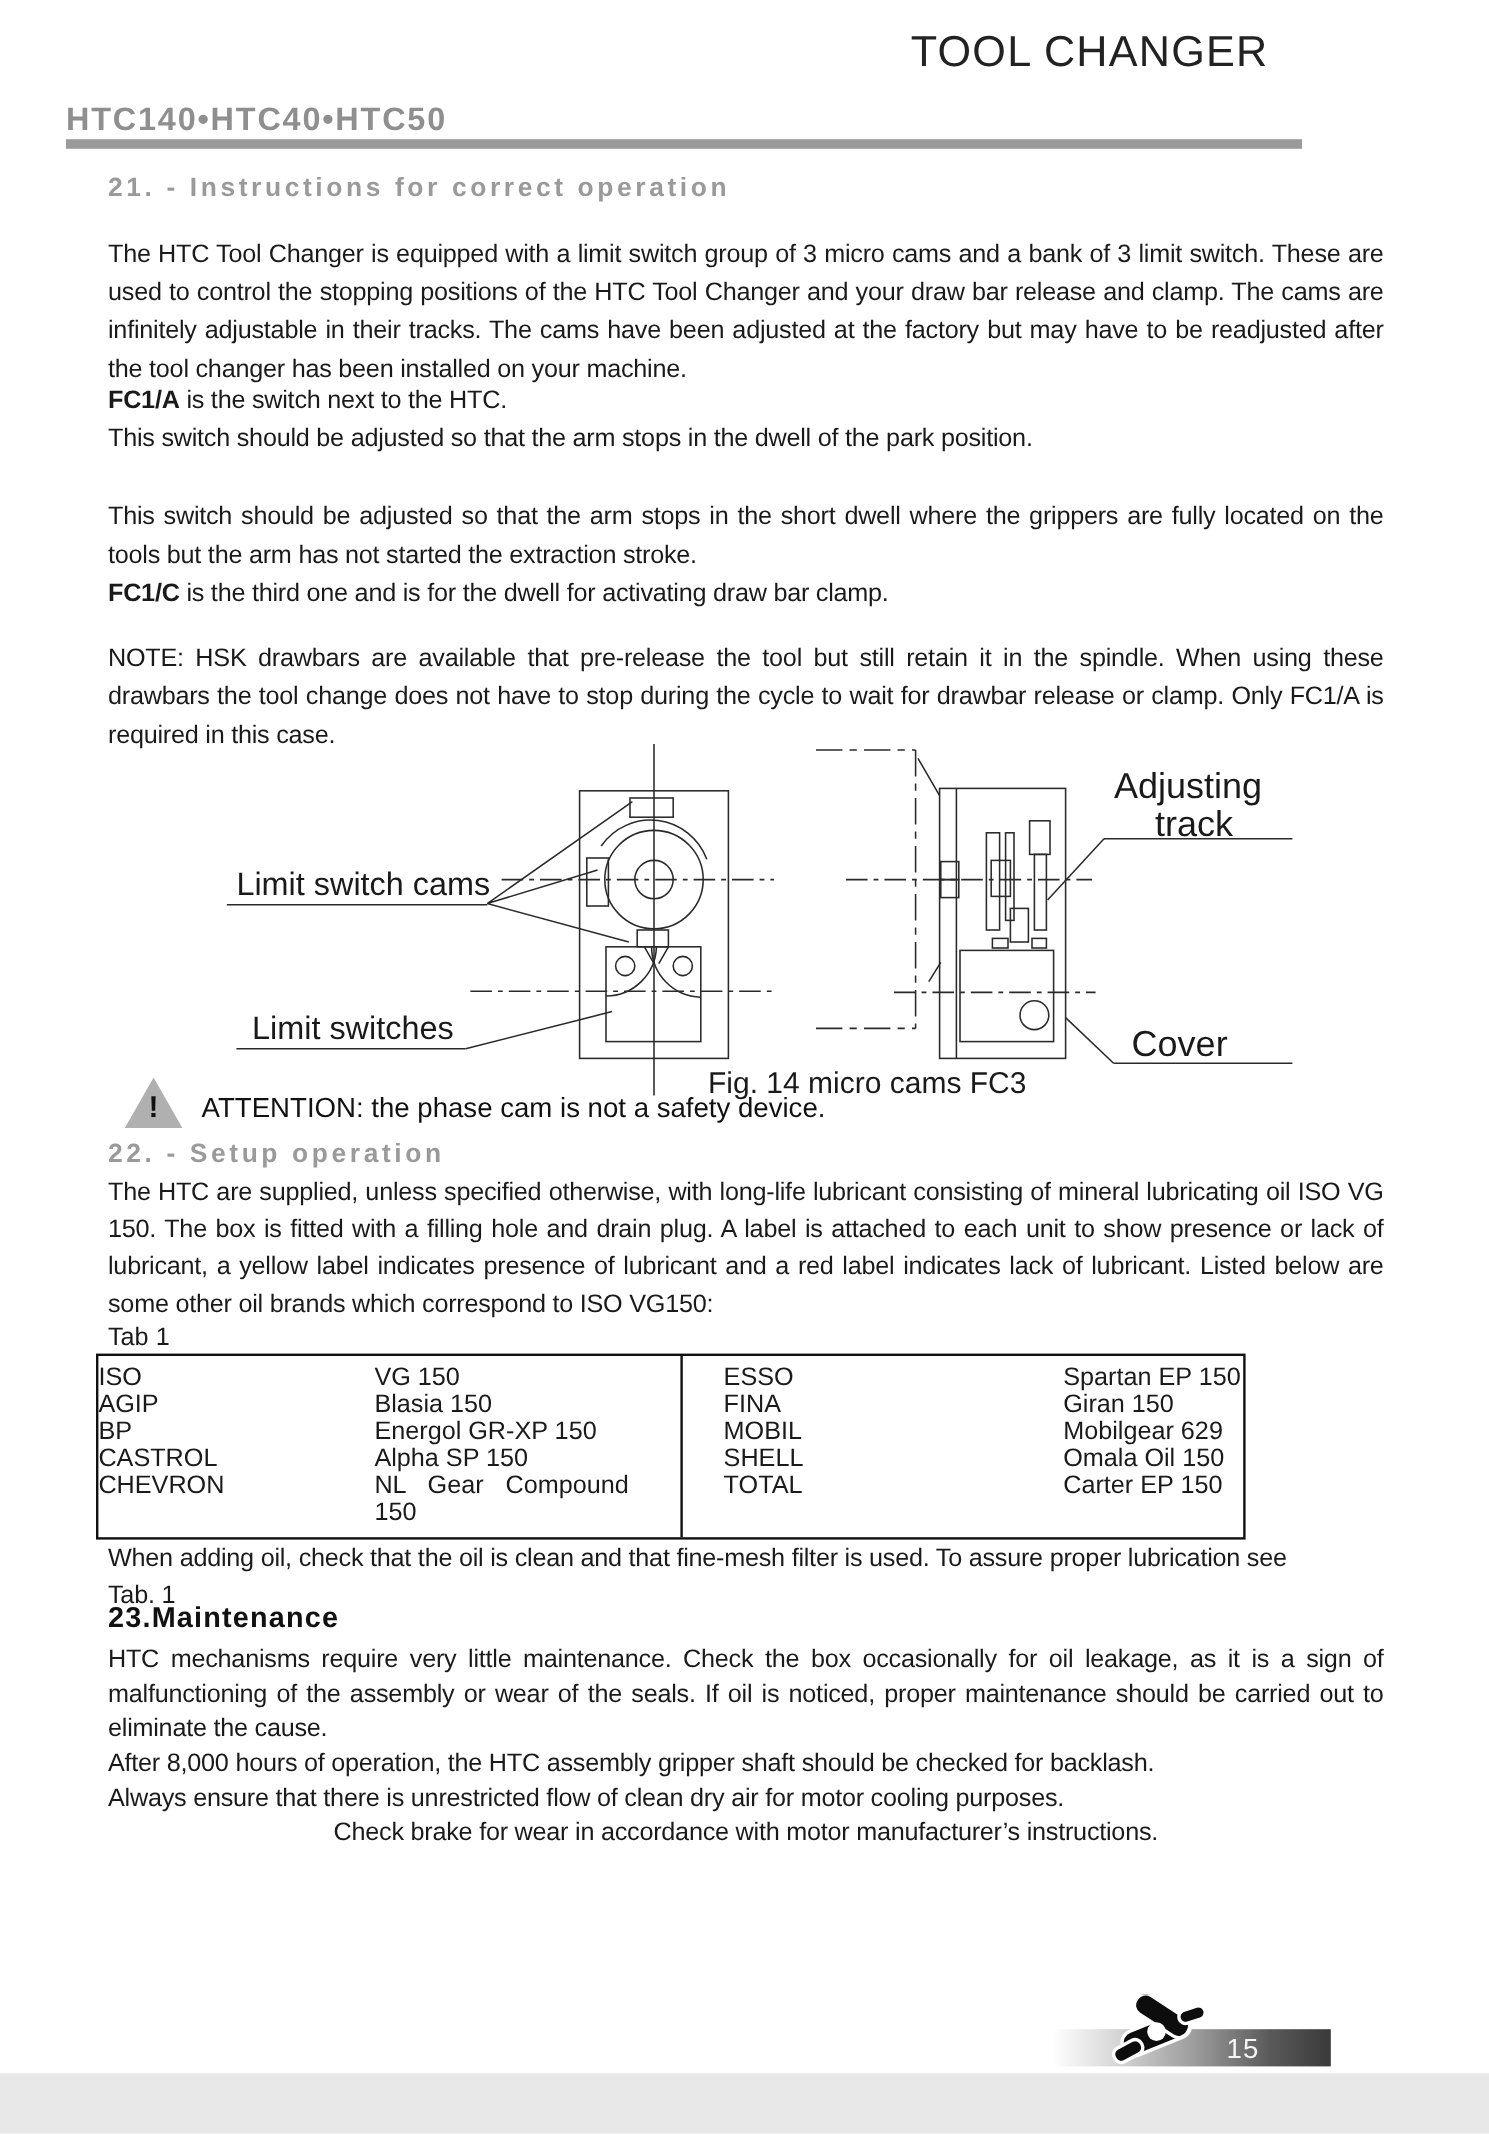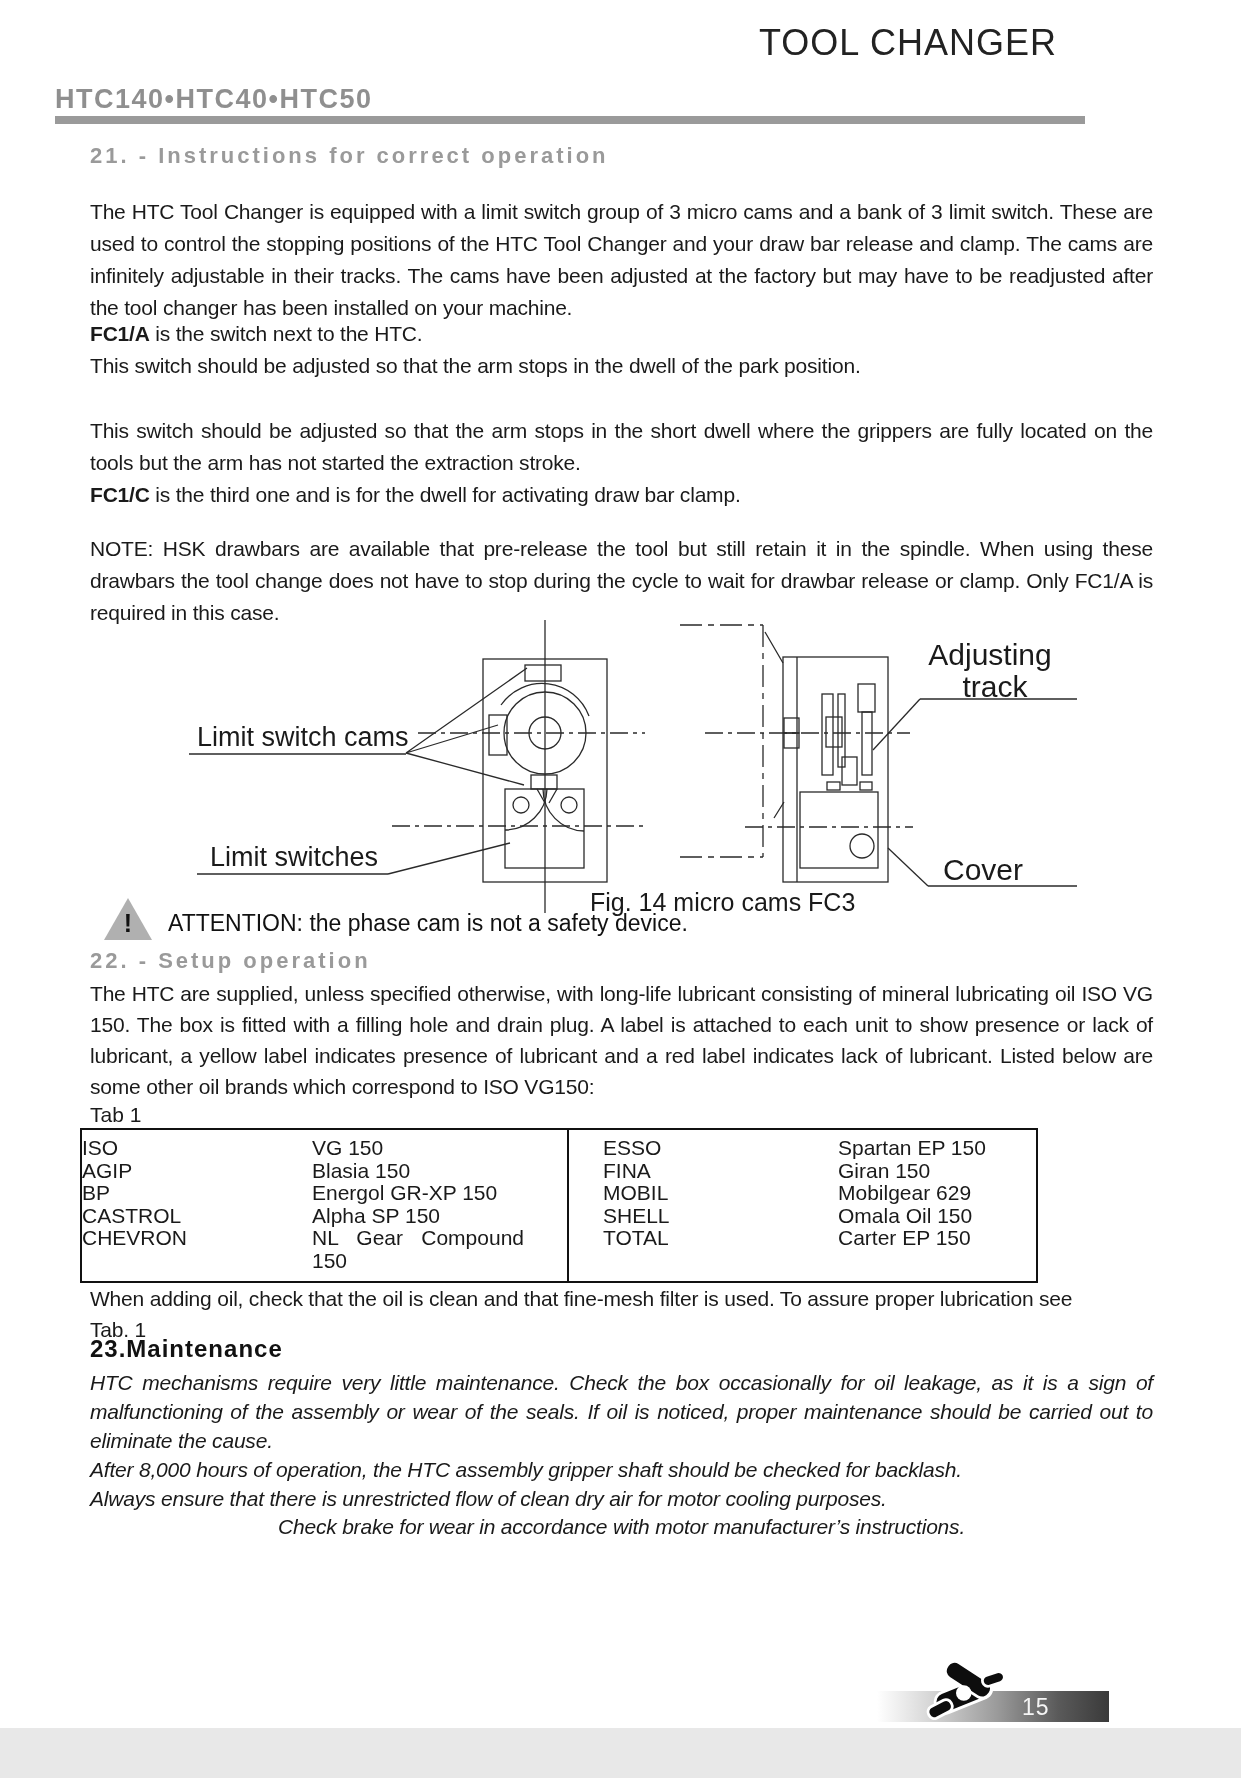--- a/index.html
+++ b/index.html
@@ -47,23 +47,23 @@
     left:80px;top:1128px;width:958px;border:2px solid #111;
     display:flex;font-size:21px;line-height:22.5px;box-sizing:border-box;
   }
   .oil-cell{padding:7px 0 9px 0;}
   .oil-cell.left{width:487px;border-right:2px solid #111;box-sizing:border-box;}
   .oil-cell.right{flex:1;}
   .oil-row{display:flex;}
   .oil-cell.left .oil-brand{width:230px;box-sizing:content-box;flex:none;}
   .oil-cell.left .oil-name{width:212px;flex:none;text-align:justify;}
   .oil-cell.right .oil-brand{padding-left:34px;width:235px;flex:none;}
-  .oil-cell.right .oil-name{flex:1;}
+  .oil-cell.right .oil-name{flex:1;margin-left:48px;}
   .h23{left:90px;top:1335px;font-size:24px;font-weight:700;letter-spacing:1px;color:#111;}
-  .maint{line-height:29px;font-style:italic;}
+  .maint{line-height:29px;}
   .footer-bar{
     left:877px;top:1691px;width:232px;height:31px;
     background:linear-gradient(90deg,#ffffff 0%,#d8d8d8 22%,#9a9a9a 52%,#5a5a5a 78%,#3a3a3a 100%);
   }
   .page-num{left:1022px;top:1694px;font-size:23px;color:#f5f5f5;letter-spacing:1px;}
   .logo{left:925px;top:1662px;}
 </style>
 </head>
 <body>
 

